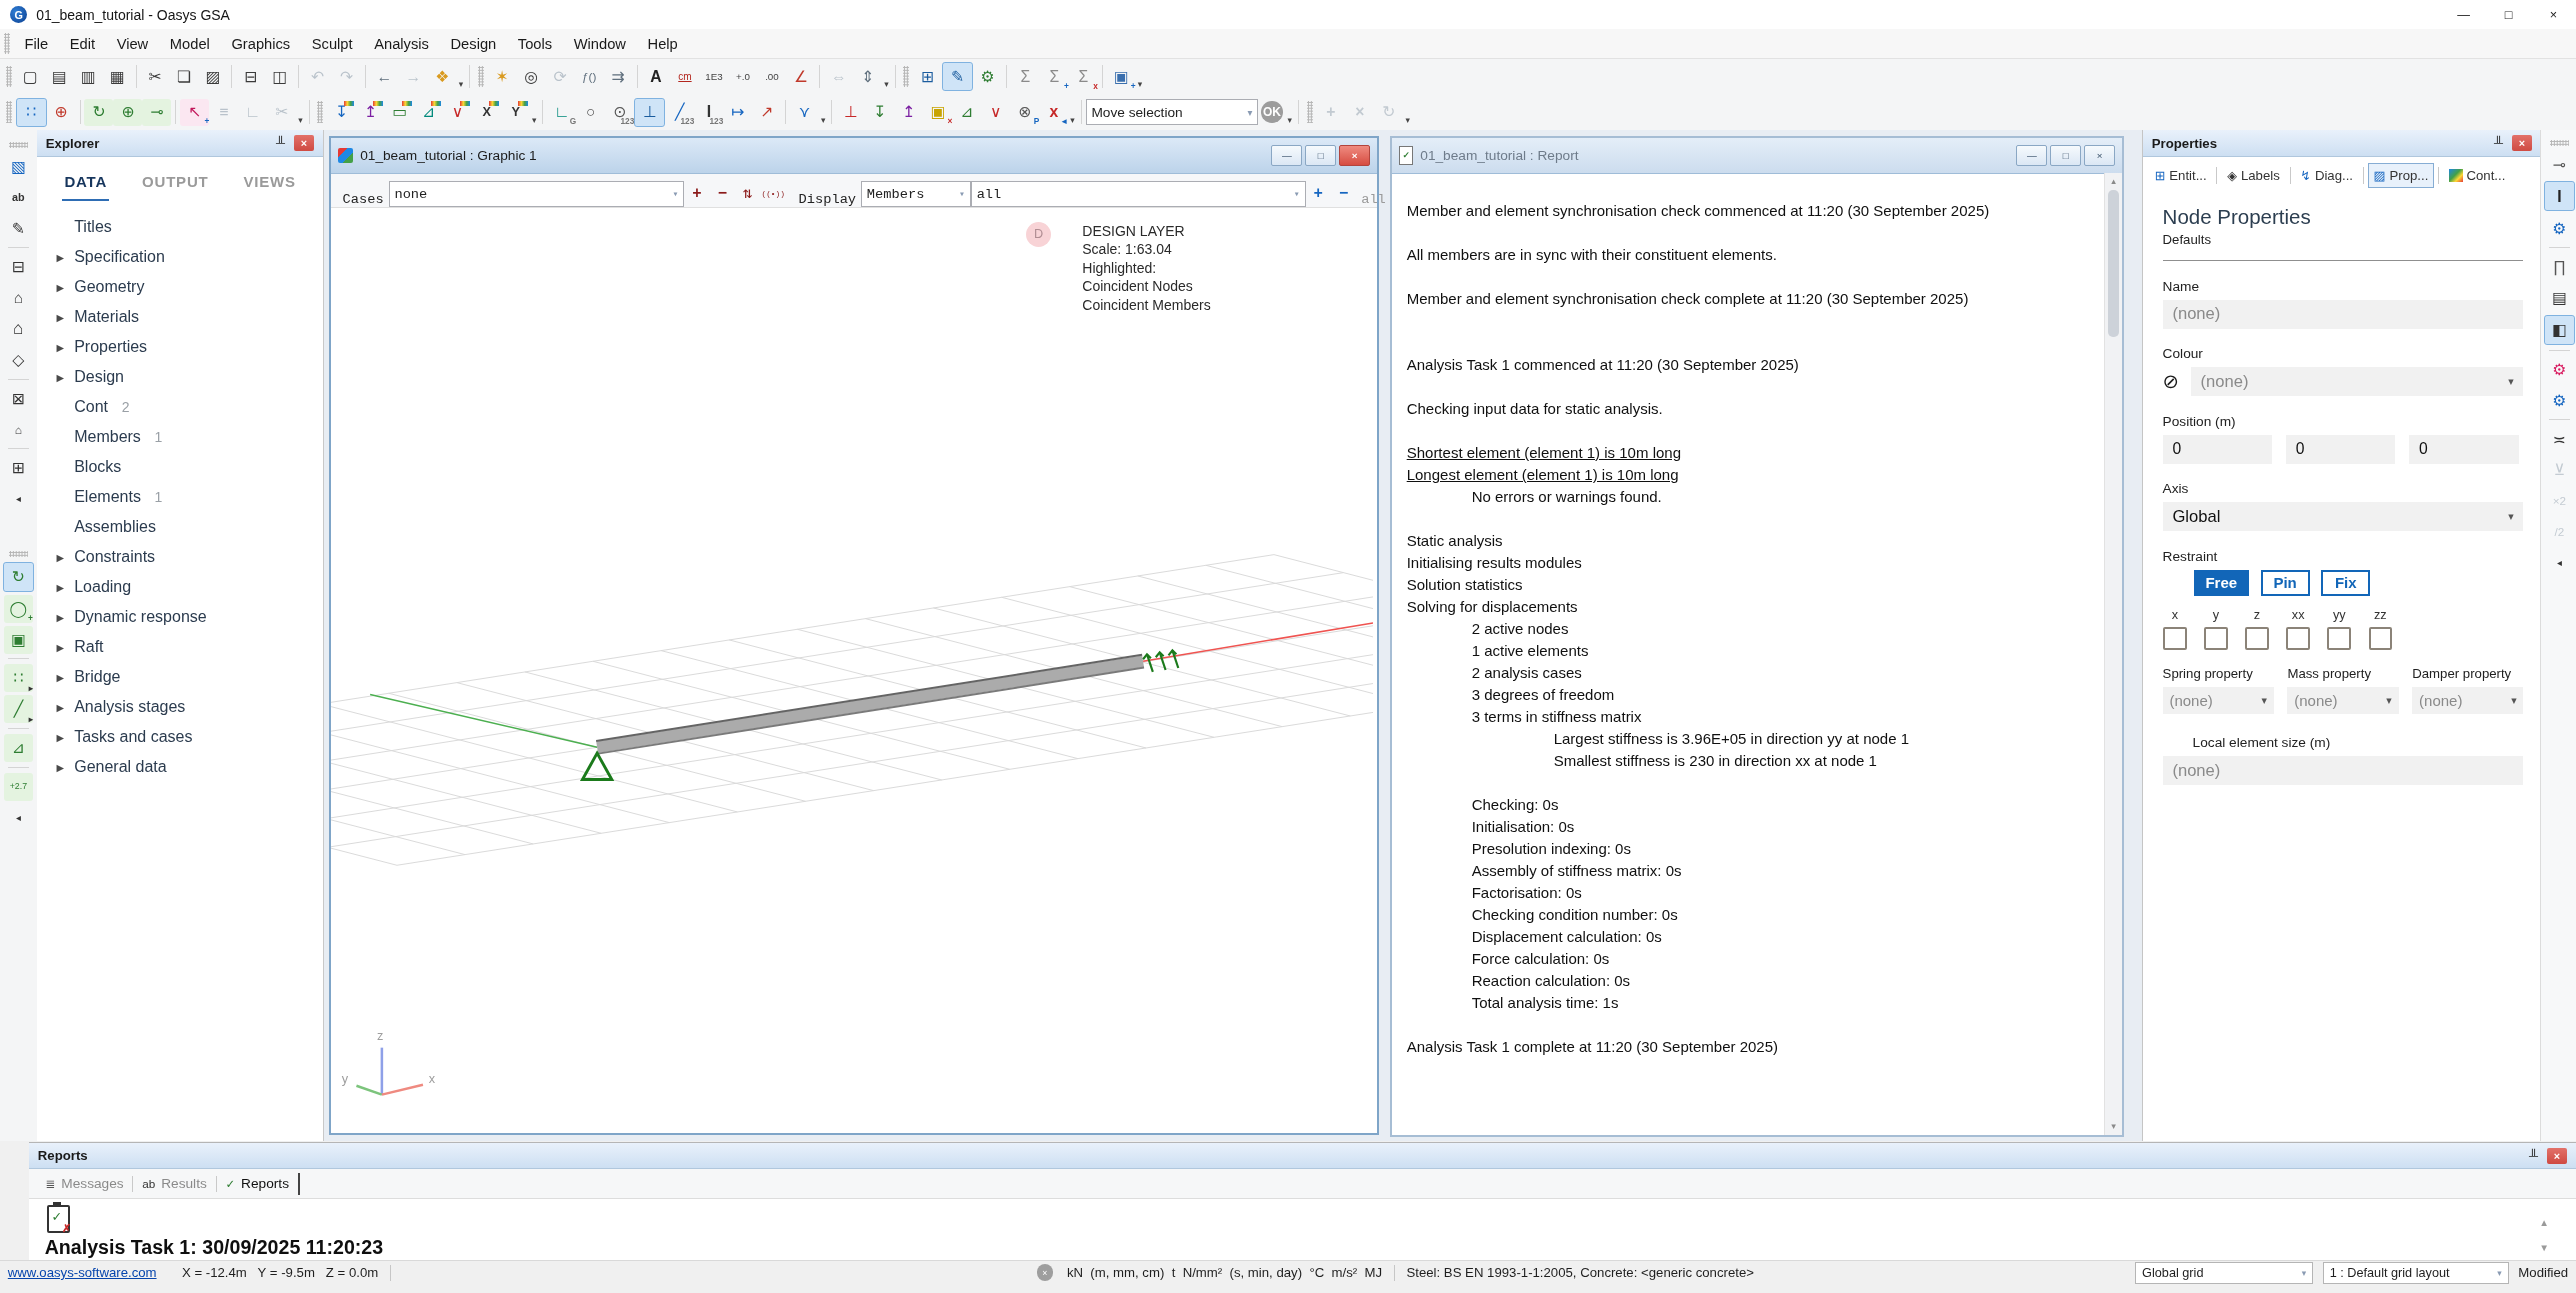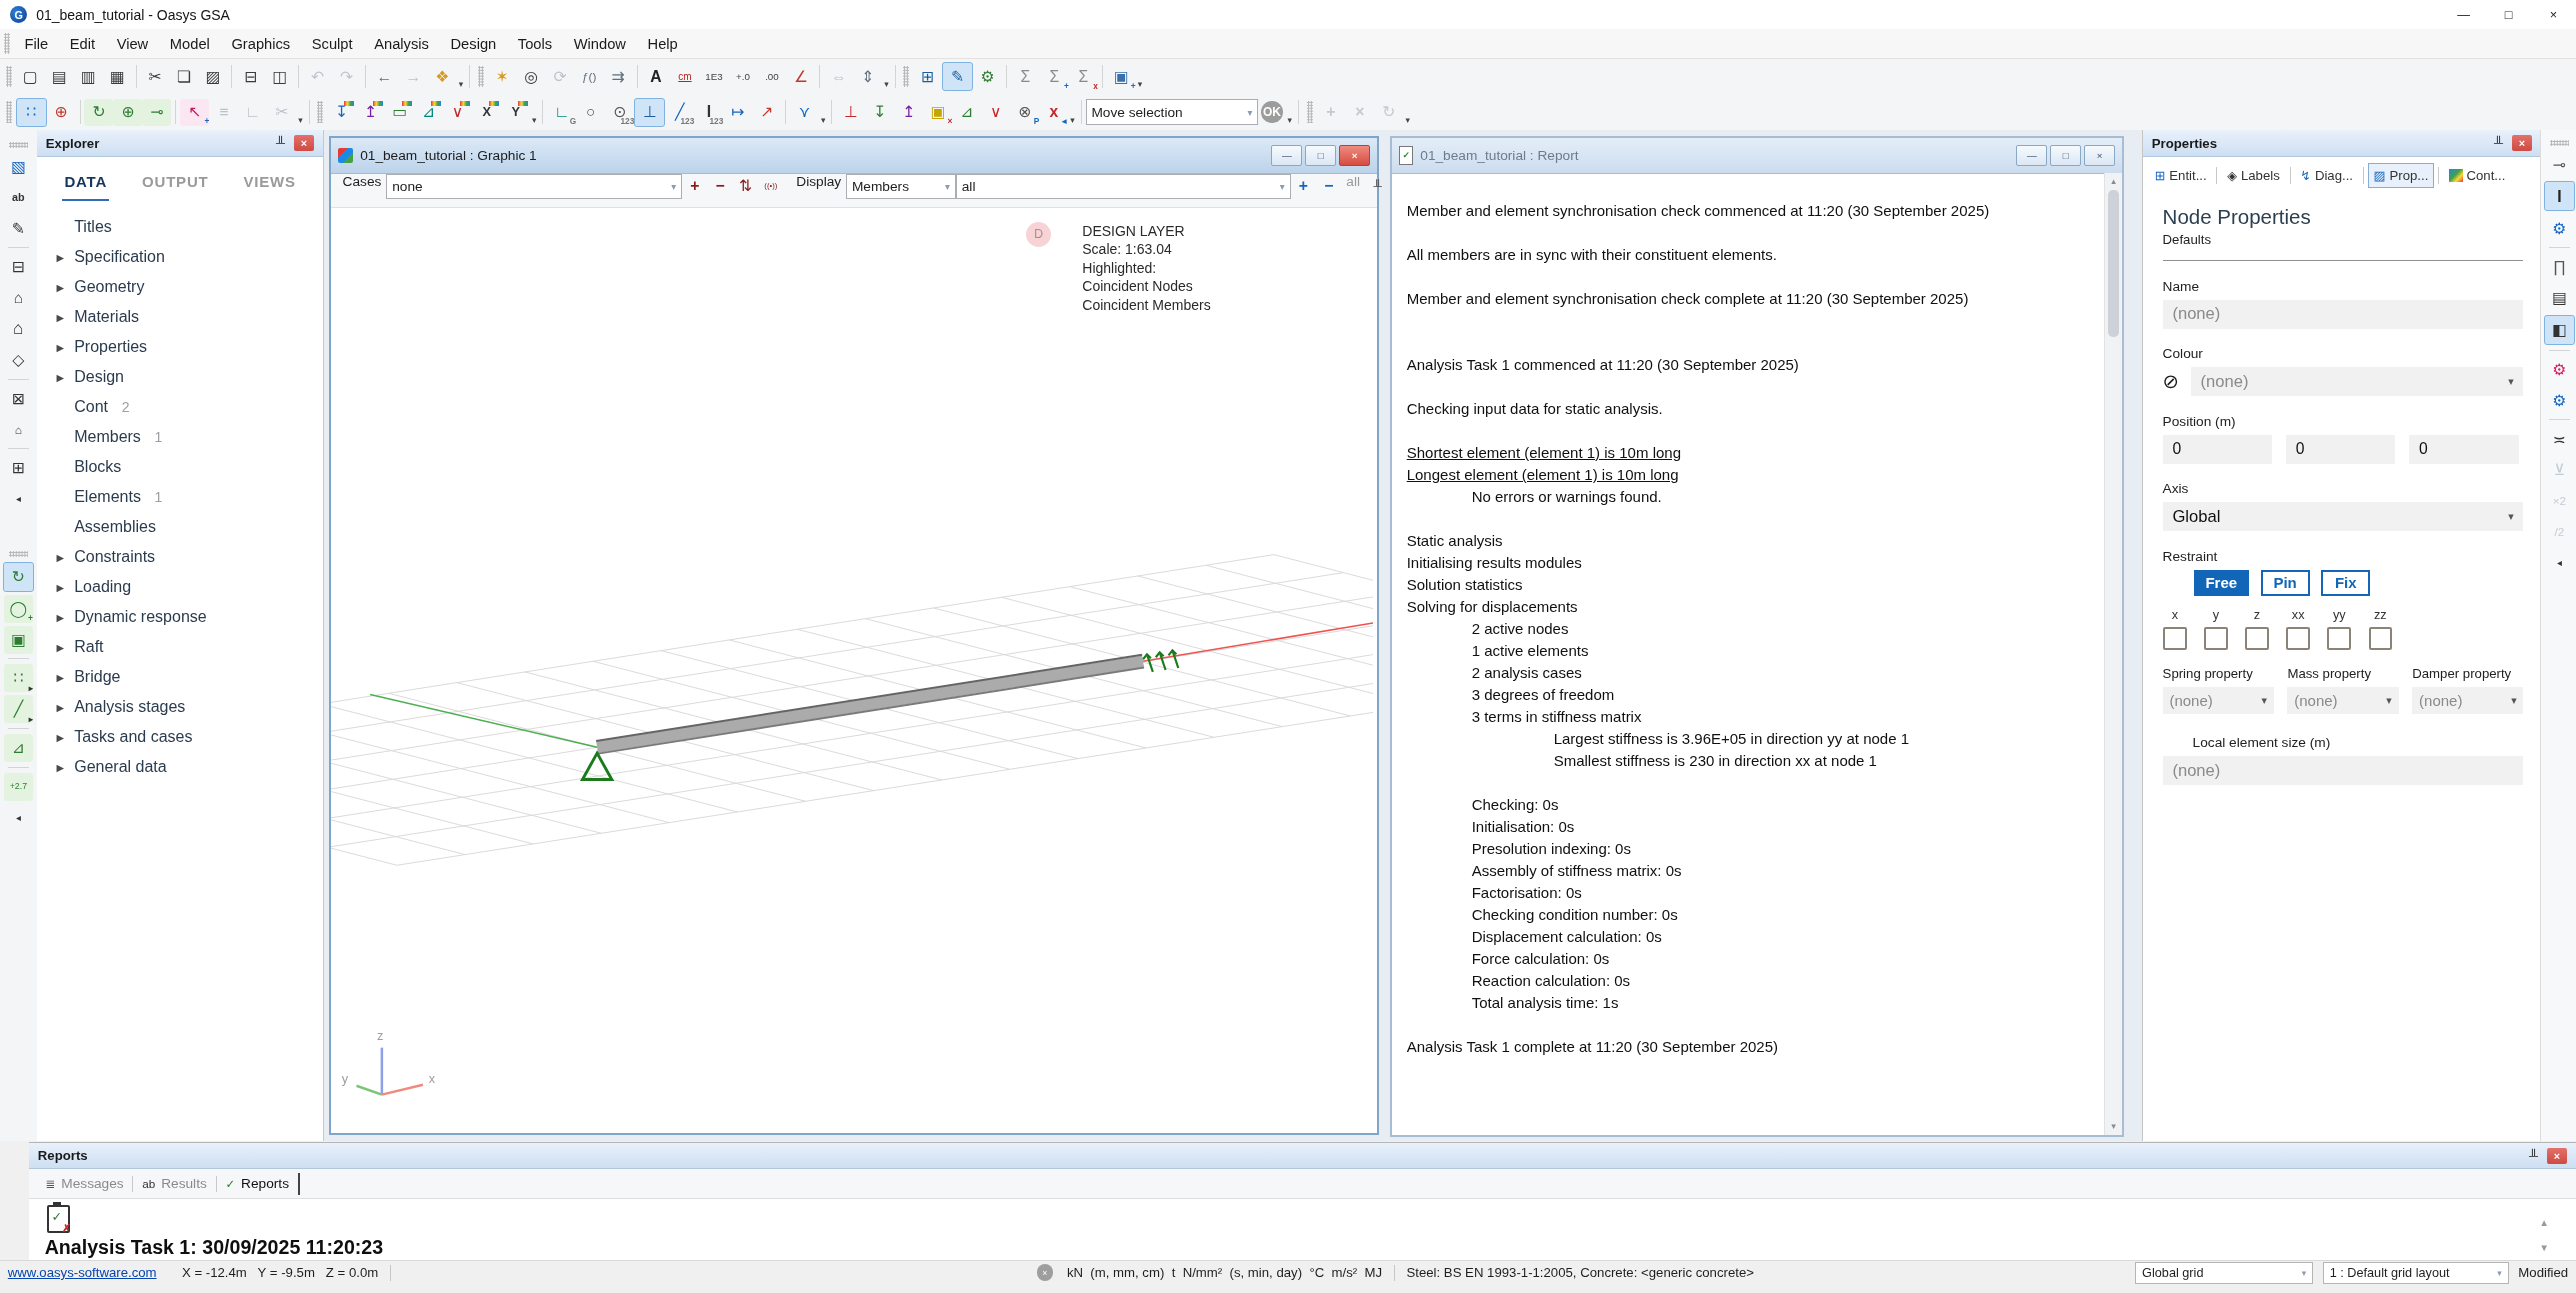--- a/index.html
+++ b/index.html
@@ -65,21 +65,21 @@
   .rwin{left:1066px;top:5.9px;width:730px;height:997px;border:2px solid #a6bdd4;}
   .wtitle{height:35px;background:linear-gradient(#dcE9f7,#bcd3ea);display:flex;align-items:center;padding:0 6.8px;border-bottom:1px solid #9fbcd8;}
   .rwin .wtitle{background:linear-gradient(#e4eef8,#ccdcee);}
   .wtitle .txt{font-size:13.7px;color:#1c1c1c;margin-left:6.8px;white-space:nowrap;}
   .rwin .wtitle .txt{color:#6e7b8a;}
   .gchip{width:15.7px;height:15.7px;background:linear-gradient(135deg,#e53935 33%,#1e88e5 33% 66%,#43a047 66%);border-radius:2px;}
   .rchip{width:12.7px;height:16.6px;background:#fff;border:1.5px solid #777;display:flex;align-items:center;justify-content:center;font-size:8.8px;color:#2e7d32;font-weight:bold;}
   .cbtns{margin-left:auto;display:flex;gap:2.9px;}
   .cbtn{width:29px;height:18.6px;border:1px solid #8aa7c4;background:linear-gradient(#f6fafd,#dbe7f4);display:flex;align-items:center;justify-content:center;font-size:9.8px;color:#334b63;border-radius:2px;}
   .cbtn.closeact{background:linear-gradient(#ef8b80,#d64c41);color:#fff;border-color:#b2443d;font-weight:bold;}
-  .gtoolbar{height:33px;display:flex;align-items:flex-start;background:#f6f7f9;border-bottom:1px solid #e0e0e0;padding:0 6.8px;}
+  .gtoolbar{height:33px;display:flex;align-items:flex-end;background:#f6f7f9;border-bottom:1px solid #e0e0e0;padding:0 6.8px;font-family:Liberation Mono, monospace;}
   .gtoolbar .tbtn{width:25.4px;height:23.5px;}
   .gcanvas{position:relative;width:1042px;height:923px;background:#fff;overflow:hidden;}
   .anno{position:absolute;left:695px;top:13.7px;display:flex;}
   .badge{width:25.4px;height:25.4px;border-radius:50%;background:#f8d3d6;color:#b08d92;font-size:12.7px;display:flex;align-items:center;justify-content:center;flex:none;}
   .annolines{margin-left:31px;font-size:14px;color:#2a2a2a;line-height:18.6px;white-space:nowrap;}
 
   
   .rbody{position:absolute;top:35px;left:0;right:16.6px;bottom:0;padding:27px 0 0 14.7px;font-size:15px;color:#101010;line-height:22px;overflow:hidden;}
   .rline{white-space:pre;min-height:22px;}
   .rline.u{text-decoration:underline;}

